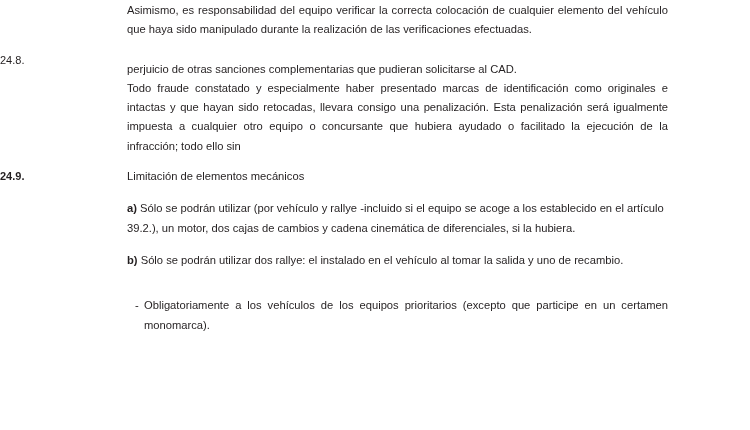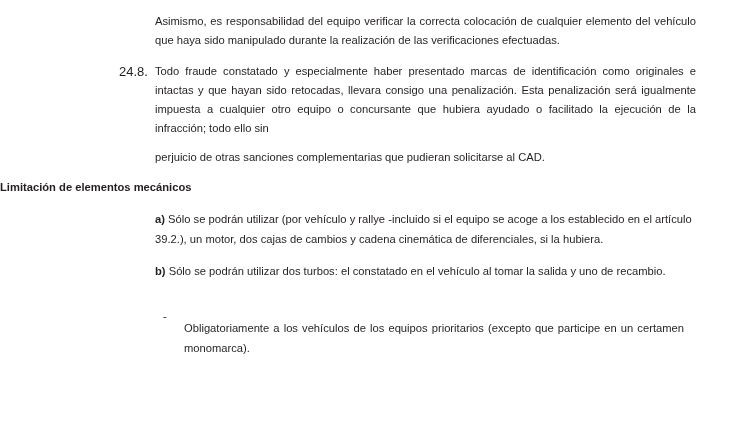--- a/index.html
+++ b/index.html
@@ -19,41 +19,39 @@
     position: relative;
     width: 750px;
     height: 430px;
     background: #ffffff;
     box-sizing: border-box;
     padding: 0;
   }
   .content {
     position: absolute;
     left: 0;
-    top: 12px;
+    top: 1px;
     width: 750px;
   }
 
   
   .row {
     display: flex;
     align-items: flex-start;
     width: 750px;
     box-sizing: border-box;
   }
   .gutter {
     width: 127px;
     min-width: 127px;
-    padding-left: 91px;
     box-sizing: border-box;
-    font-size: 13px;
+    font-size: 11px;
     line-height: 19.3px;
     color: #231f20;
     white-space: nowrap;
-    margin-left: 28px;
   }
   .gutter.bold { font-weight: bold; }
 
   .body {
     width: 541px;
     box-sizing: border-box;
     padding-right: 0;
   }
 
   
@@ -63,21 +61,21 @@
     color: #231f20;
     text-align: justify;
     text-justify: inter-word;
     margin: 0;
     width: 541px;
   }
   .para.last-loose {
     text-align: left;
   }
   .para.heading {
-    font-weight: bold;
+    font-weight: normal;
     text-align: left;
   }
 
   
   .mt-0  { margin-top: 0px; }
   .mt-sm { margin-top: 9px; }
   .mt-md { margin-top: 11px; }
   .mt-lg { margin-top: 13px; }
 
   
@@ -102,62 +100,63 @@
     line-height: 19.3px;
     color: #231f20;
   }
   .bullet-text {
     width: 524px;
     font-size: 11.2px;
     line-height: 19.3px;
     color: #231f20;
     text-align: justify;
     text-justify: inter-word;
-    margin: 12px;
+    margin: 0;
   }
 </style>
 </head>
 <body>
 
 <div class="page">
   <div class="content">
 
     <div class="row mt-0">
       <div class="gutter"></div>
       <div class="body">
         <p class="para">Asimismo, es responsabilidad del equipo verificar la correcta colocación de cualquier elemento del vehículo que haya sido manipulado durante la realización de las verificaciones efectuadas.</p>
       </div>
     </div>
 
     <div class="row mt-md">
       <div class="gutter">24.8.</div>
       <div class="body">
+        <p class="para last-loose mt-sm">perjuicio de otras sanciones complementarias que pudieran solicitarse al CAD.</p>
         <p class="para">Todo fraude constatado y especialmente haber presentado marcas de identificación como originales e intactas y que hayan sido retocadas, llevara consigo una penalización. Esta penalización será igualmente impuesta a cualquier otro equipo o concursante que hubiera ayudado o facilitado la ejecución de la infracción; todo ello sin</p>
-        <p class="para last-loose mt-sm">perjuicio de otras sanciones complementarias que pudieran solicitarse al CAD.</p>
       </div>
     </div>
 
     <div class="row mt-md">
+      <div class="gutter bold">24.9.</div>
       <div class="body">
         <p class="para heading">Limitación de elementos mecánicos</p>
       </div>
     </div>
 
 
     <div class="row mt-lg">
       <div class="gutter"></div>
       <div class="body">
         <p class="para last-loose"><span class="letter">a)</span><span>&nbsp;</span><span>Sólo se podrán utilizar (por vehículo y rallye -incluido si el equipo se acoge a los establecido en el artículo 39.2.), un motor, dos cajas de cambios y cadena cinemática de diferenciales, si la hubiera.</span></p>
       </div>
     </div>
 
     <div class="row mt-lg">
       <div class="gutter"></div>
       <div class="body">
-        <p class="para last-loose"><span class="letter">b)</span><span>&nbsp;</span><span>Sólo se podrán utilizar dos turbos: el constatado en el vehículo al tomar la salida y uno de recambio.</span></p>
+        <p class="para last-loose"><span class="letter">b)</span><span>&nbsp;</span><span>Sólo se podrán utilizar dos rallye: el instalado en el vehículo al tomar la salida y uno de recambio.</span></p>
       </div>
     </div>
 
     <div class="row mt-lg">
       <div class="gutter"></div>
       <div class="body">
 
         <div class="bullet-row mt-lg">
           <div class="bullet-indent"></div>
           <div class="dash">-</div>

